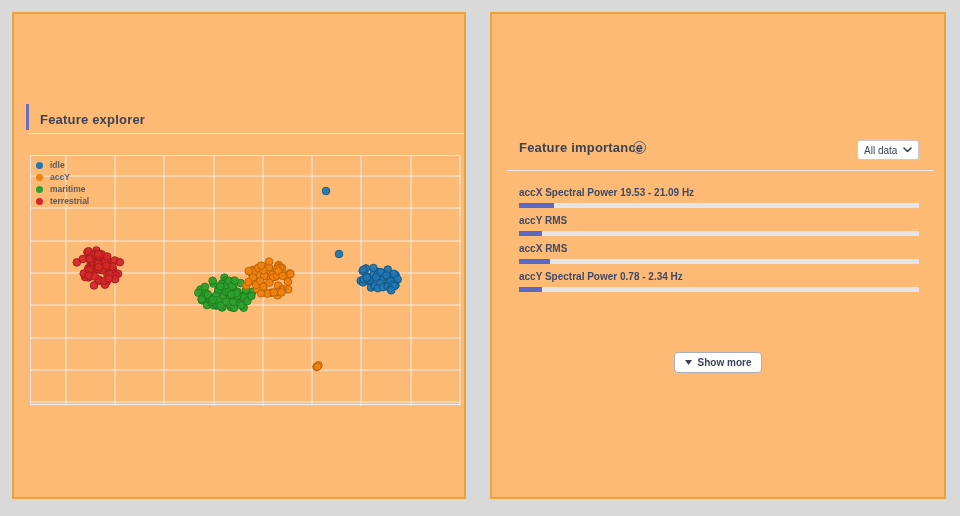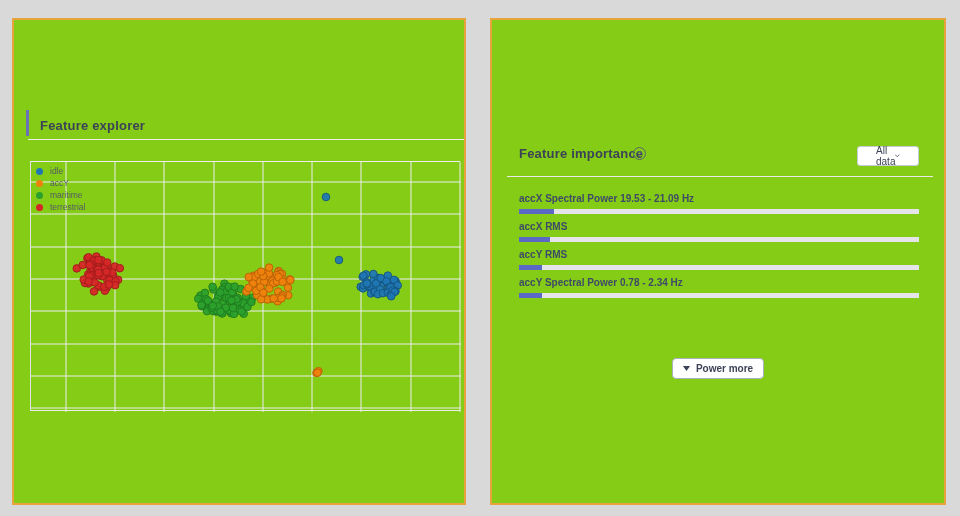--- a/index.html
+++ b/index.html
@@ -5,23 +5,23 @@
   * { box-sizing: border-box; margin: 0; padding: 0; }
   html, body { width: 960px; height: 516px; }
   body {
     background: #d9d9d9;
     font-family: "Liberation Sans", sans-serif;
     position: relative;
     overflow: hidden;
   }
   .card {
     position: absolute;
-    top: 18px;
+    top: 12px;
     height: 487px;
-    background: #84cc16;
+    background: #fdba74;
     border: 2px solid #e8a33c;
   }
   .card-left  { left: 12px;  width: 454px; }
   .card-right { left: 490px; width: 456px; }
 
   
   .accent-bar {
     position: absolute; left: 12px; top: 90px;
     width: 3px; height: 26px; background: #6a71b8;
   }
@@ -36,21 +36,21 @@
   }
   .plot {
     position: absolute; left: 16px; top: 141px;
     width: 430px; height: 250px;
     border-top: 1px solid #ededed;
     border-bottom: 1px solid #ededed;
     border-left: 1px solid #e2e2e2;
   }
   .plot svg { position: absolute; left: 0; top: 0; }
   .legend {
-    position: absolute; left: 5px; top: 3px;
+    position: absolute; left: 5px; top: 3px; font-weight: bold;
   }
   .legend-row {
     display: flex; align-items: center;
     height: 12px; cursor: pointer;
   }
   .legend-dot {
     width: 7px; height: 7px; border-radius: 50%;
     margin-right: 7px; flex: 0 0 auto;
   }
   .legend-label {
@@ -70,21 +70,21 @@
     font-size: 9px; font-weight: 700;
     display: flex; align-items: center; justify-content: center;
     cursor: pointer;
   }
   .data-select {
     position: absolute; right: 25px; top: 126px;
     width: 62px; height: 20px;
     border: 1px solid #c7cad4; border-radius: 3px;
     background: #fff;
     display: flex; align-items: center; justify-content: space-between;
-    padding: 0 18px; cursor: pointer;
+    padding: 0 6px; cursor: pointer;
   }
   .data-select .val { font-size: 10px; color: #3c4257; }
   .fi-divider {
     position: absolute; left: 15px; right: 11px; top: 156px;
     height: 1px; background: #e9e9e9;
   }
   .feature-list {
     position: absolute; left: 27px; right: 25px; top: 172px;
   }
   .feature-row { margin-bottom: 6px; }
@@ -430,39 +430,39 @@
   </div>
   <div class="fi-divider"></div>
   <div class="feature-list" id="feature-list">
       <div class="feature-row">
         <div class="feature-label">accX Spectral Power 19.53 - 21.09 Hz</div>
         <div class="feature-track" style="background: rgb(229, 229, 233);">
           <div class="feature-fill" style="width: 8.75%; background: rgb(91, 104, 197);"></div>
         </div>
       </div>
       <div class="feature-row">
+        <div class="feature-label">accY RMS</div>
+        <div class="feature-track" style="background: rgb(229, 229, 233);">
+          <div class="feature-fill" style="width: 5.75%; background: rgb(91, 104, 197);"></div>
+        </div>
+      </div>
+      <div class="feature-row">
         <div class="feature-label">accX RMS</div>
         <div class="feature-track" style="background: rgb(229, 229, 233);">
           <div class="feature-fill" style="width: 7.75%; background: rgb(91, 104, 197);"></div>
-        </div>
-      </div>
-      <div class="feature-row">
-        <div class="feature-label">accY RMS</div>
-        <div class="feature-track" style="background: rgb(229, 229, 233);">
-          <div class="feature-fill" style="width: 5.75%; background: rgb(91, 104, 197);"></div>
         </div>
       </div>
       <div class="feature-row">
         <div class="feature-label">accY Spectral Power 0.78 - 2.34 Hz</div>
         <div class="feature-track" style="background: rgb(229, 229, 233);">
           <div class="feature-fill" style="width: 5.75%; background: rgb(91, 104, 197);"></div>
         </div>
       </div>
     </div>
   <div class="show-more-wrap">
     <button class="show-more-btn">
       <svg width="7" height="5" viewBox="0 0 7 5">
         <polygon points="0,0 7,0 3.5,5" fill="#3c4257"></polygon>
       </svg>
-      <span>Power more</span>
+      <span>Show more</span>
     </button>
   </div>
 </div>
 
 </body></html>

